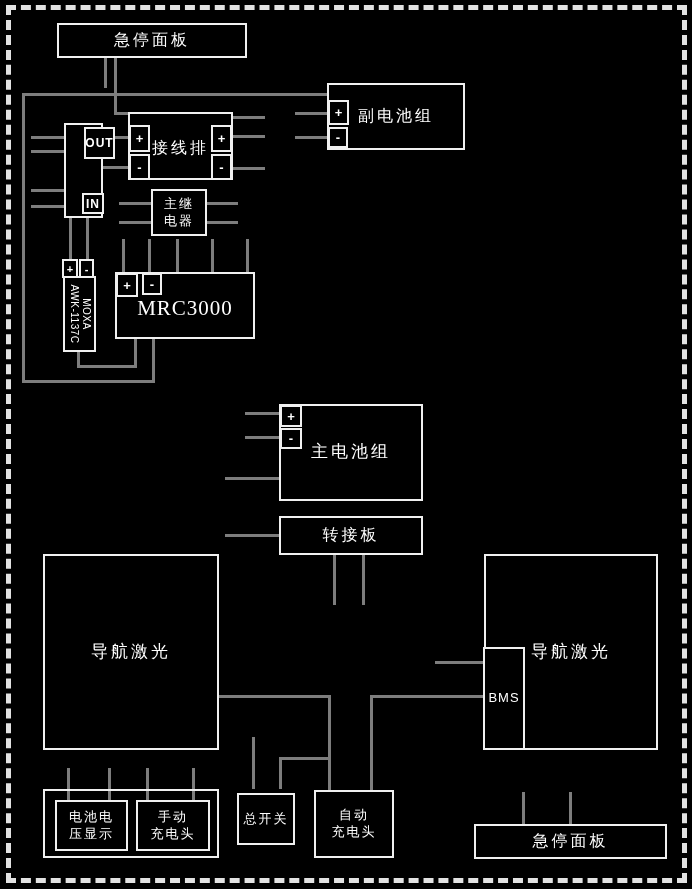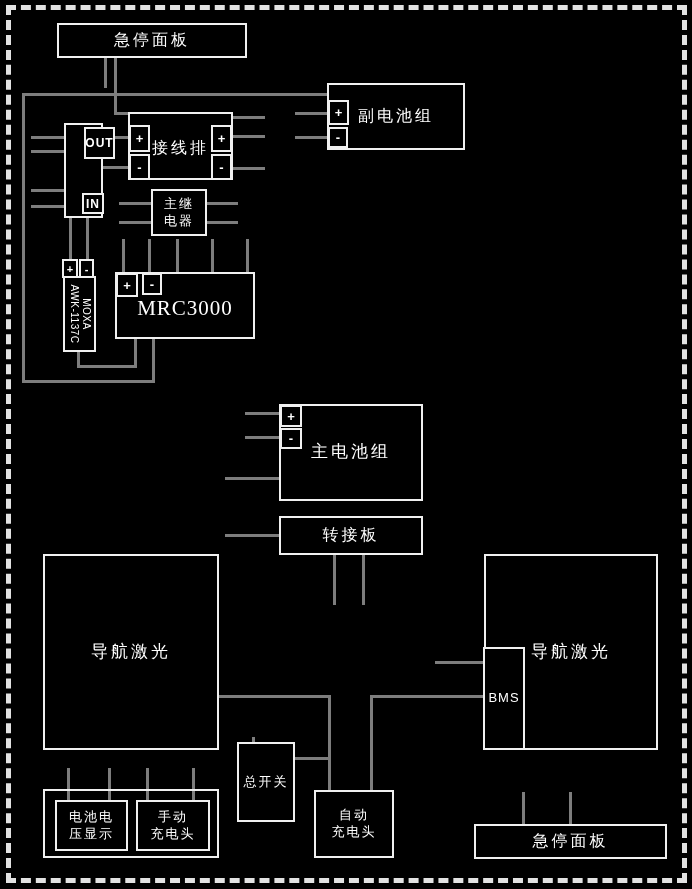--- a/index.html
+++ b/index.html
@@ -175,21 +175,21 @@
     <div class="box" style="left:43px;top:789px;width:176px;height:69px"></div>
     <div class="box solid" style="left:55px;top:800px;width:73px;height:51px">
       <span class="lbl f15">电池电</span>
       <span class="lbl f15">压显示</span>
     </div>
     <div class="box solid" style="left:136px;top:800px;width:74px;height:51px">
       <span class="lbl f15">手动</span>
       <span class="lbl f15">充电头</span>
     </div>
 
-    <div class="box solid" style="left:237px;top:742px;width:58px;height:80px">
+    <div class="box solid" style="left:237px;top:793px;width:58px;height:52px">
       <span class="lbl f15">总开关</span>
     </div>
 
     <div class="box solid" style="left:314px;top:790px;width:80px;height:68px">
       <span class="lbl f15">自动</span>
       <span class="lbl f15">充电头</span>
     </div>
 
     <div class="box solid" style="left:474px;top:824px;width:193px;height:35px">
       <span class="lbl f16">急停面板</span>

